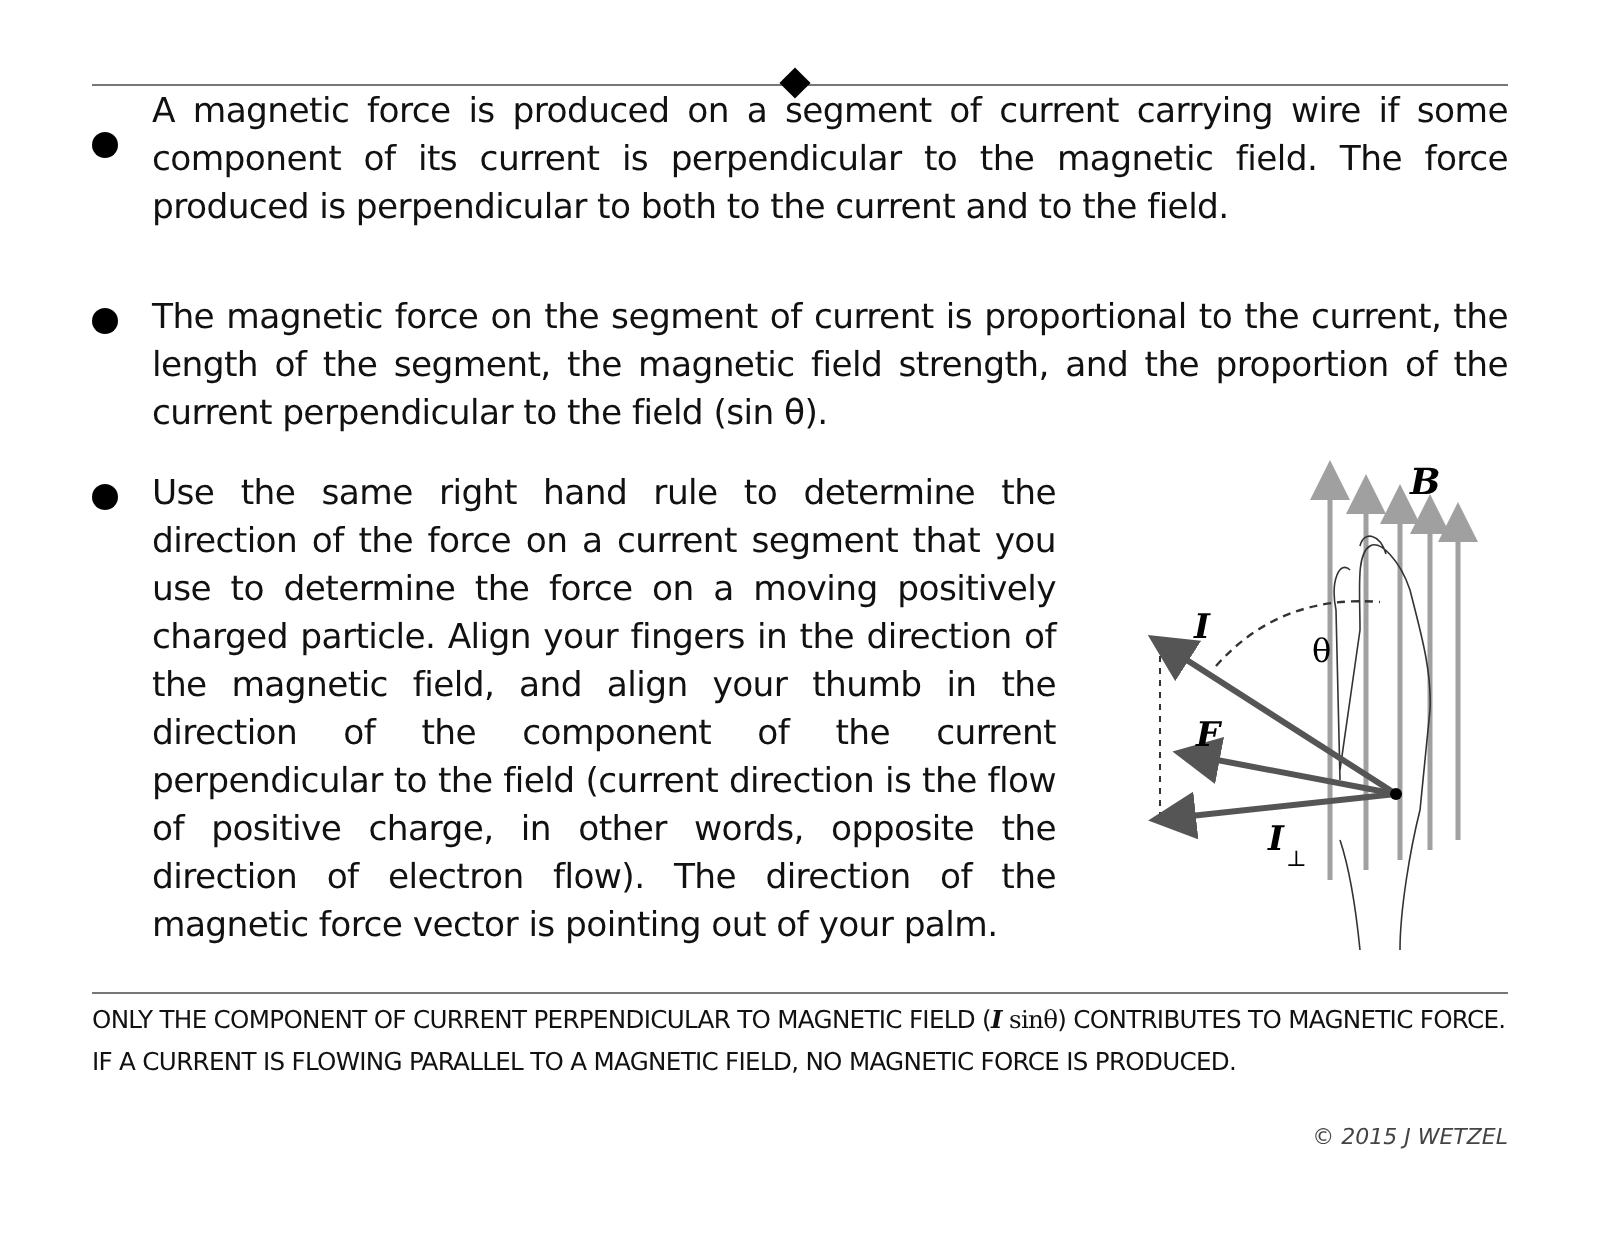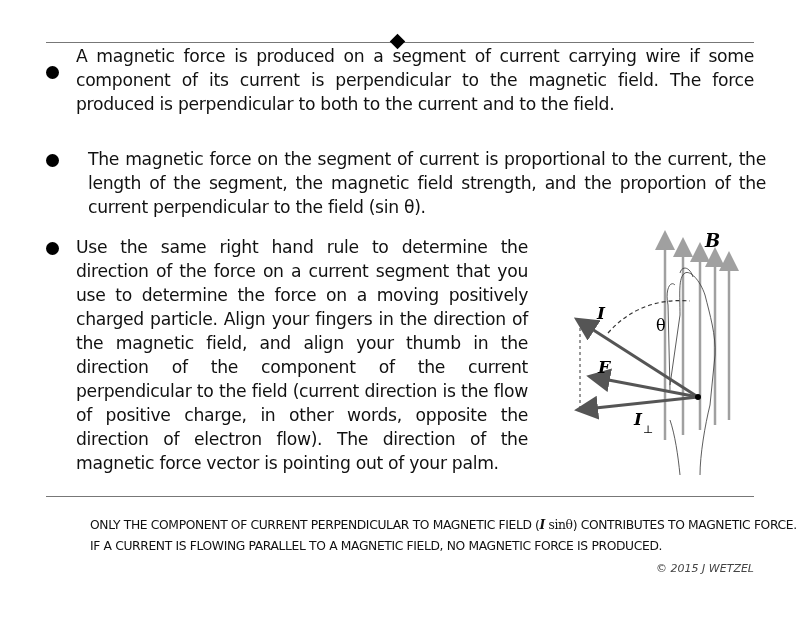--- a/index.html
+++ b/index.html
@@ -1,36 +1,36 @@
 <!DOCTYPE html>
 <html><head>
 <meta charset="utf-8">
 <style>
   html,body{margin:0;padding:0;background:#fff;}
   body{width:800px;height:617px;position:relative;overflow:hidden;font-family:"DejaVu Sans",sans-serif;color:#111;}
   .rule{position:absolute;height:1px;background:#777;}
   .diamond{position:absolute;left:392px;top:36px;width:11px;height:11px;background:#000;transform:rotate(45deg);}
   .bullet{position:absolute;width:13px;height:13px;border-radius:50%;background:#000;}
   .para{position:absolute;font-size:17.2px;line-height:24px;letter-spacing:-0.3px;text-align:justify;}
-  .footer{position:absolute;left:46px;width:708px;top:514px;font-size:12.3px;line-height:21px;letter-spacing:-0.35px;text-transform:uppercase;margin-left:44px;}
+  .footer{position:absolute;left:46px;width:708px;top:499px;font-size:12.3px;line-height:21px;letter-spacing:-0.35px;text-transform:uppercase;}
   .footer i{font-family:"DejaVu Serif",serif;font-weight:bold;}
   .copy{position:absolute;right:46px;top:562px;font-size:11px;font-style:italic;color:#444;margin-left:44px;}
   svg text{font-family:"DejaVu Serif",serif;}
 </style>
 </head>
 <body>
 
 <div class="rule" style="left:46px;top:42px;width:708px;"></div>
 <div class="diamond"></div>
 
 <div class="bullet" style="left:46px;top:66px;"></div>
 <div class="para" style="left:76px;top:44px;width:678px;">A magnetic force is produced on a segment of current carrying wire if some component of its current is perpendicular to the magnetic field.  The force produced is perpendicular to both to the current and to the field.</div>
 
 <div class="bullet" style="left:46px;top:154px;"></div>
-<div class="para" style="left:88px;top:147px;width:678px;">The magnetic force on the segment of current is proportional to the current, the length of the segment, the magnetic field strength, and the proportion of the current perpendicular to the field (sin θ).</div>
+<div class="para" style="left:76px;top:147px;width:678px;">The magnetic force on the segment of current is proportional to the current, the length of the segment, the magnetic field strength, and the proportion of the current perpendicular to the field (sin θ).</div>
 
 <div class="bullet" style="left:46px;top:242px;"></div>
 <div class="para" style="left:76px;top:235px;width:452px;">Use the same right hand rule to determine the direction of the force on a current segment that you use to determine the force on a moving positively charged particle.   Align your fingers in the direction of the magnetic field, and align your thumb in the direction of the component of the current perpendicular to the field (current direction is the flow of positive charge, in other words, opposite the direction of electron flow).  The direction of the magnetic force vector is pointing out of your palm.</div>
 
 <svg style="position:absolute;left:550px;top:225px;" width="220" height="260" viewBox="0 0 220 260">
   <defs>
     <marker id="ag" markerWidth="8" markerHeight="8" refX="4" refY="4" orient="auto">
         <path d="M0,0 L8,4 L0,8 z" fill="#a0a0a0"></path>
       </marker>
     <marker id="ad" markerWidth="8" markerHeight="8" refX="4" refY="4" orient="auto">

